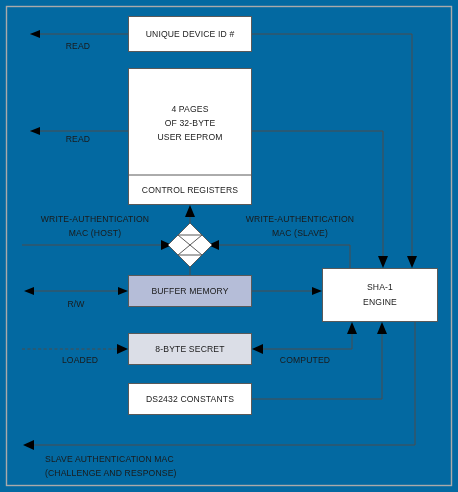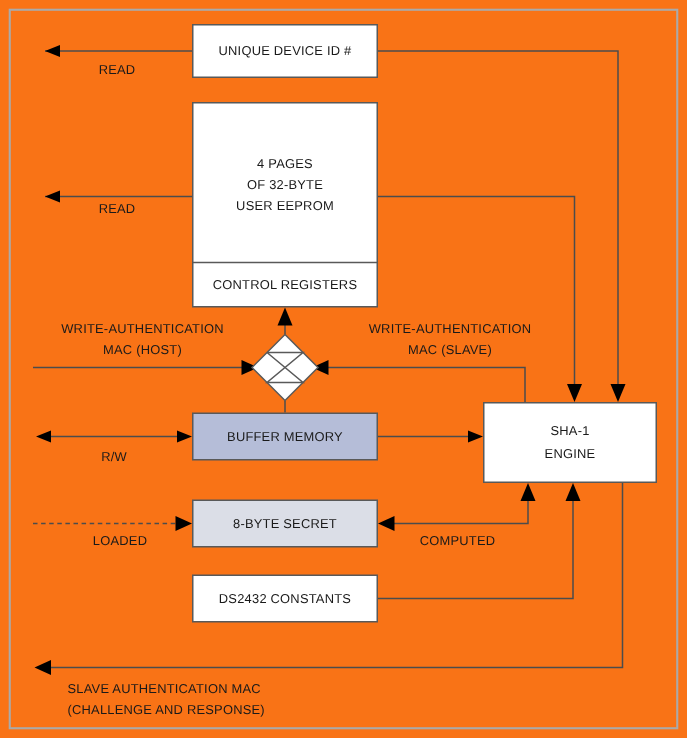--- a/index.html
+++ b/index.html
@@ -7,21 +7,21 @@
     padding: 0;
     background: #ffffff;
   }
   body {
     font-family: "Liberation Sans", sans-serif;
   }
   #diagram-root {
     position: relative;
     width: 458px;
     height: 492px;
-    background: #f97316;
+    background: #0369a1;
     overflow: hidden;
   }
   #diagram-svg {
     position: absolute;
     left: 0;
     top: 0;
     width: 458px;
     height: 492px;
   }
   .blk-label {

